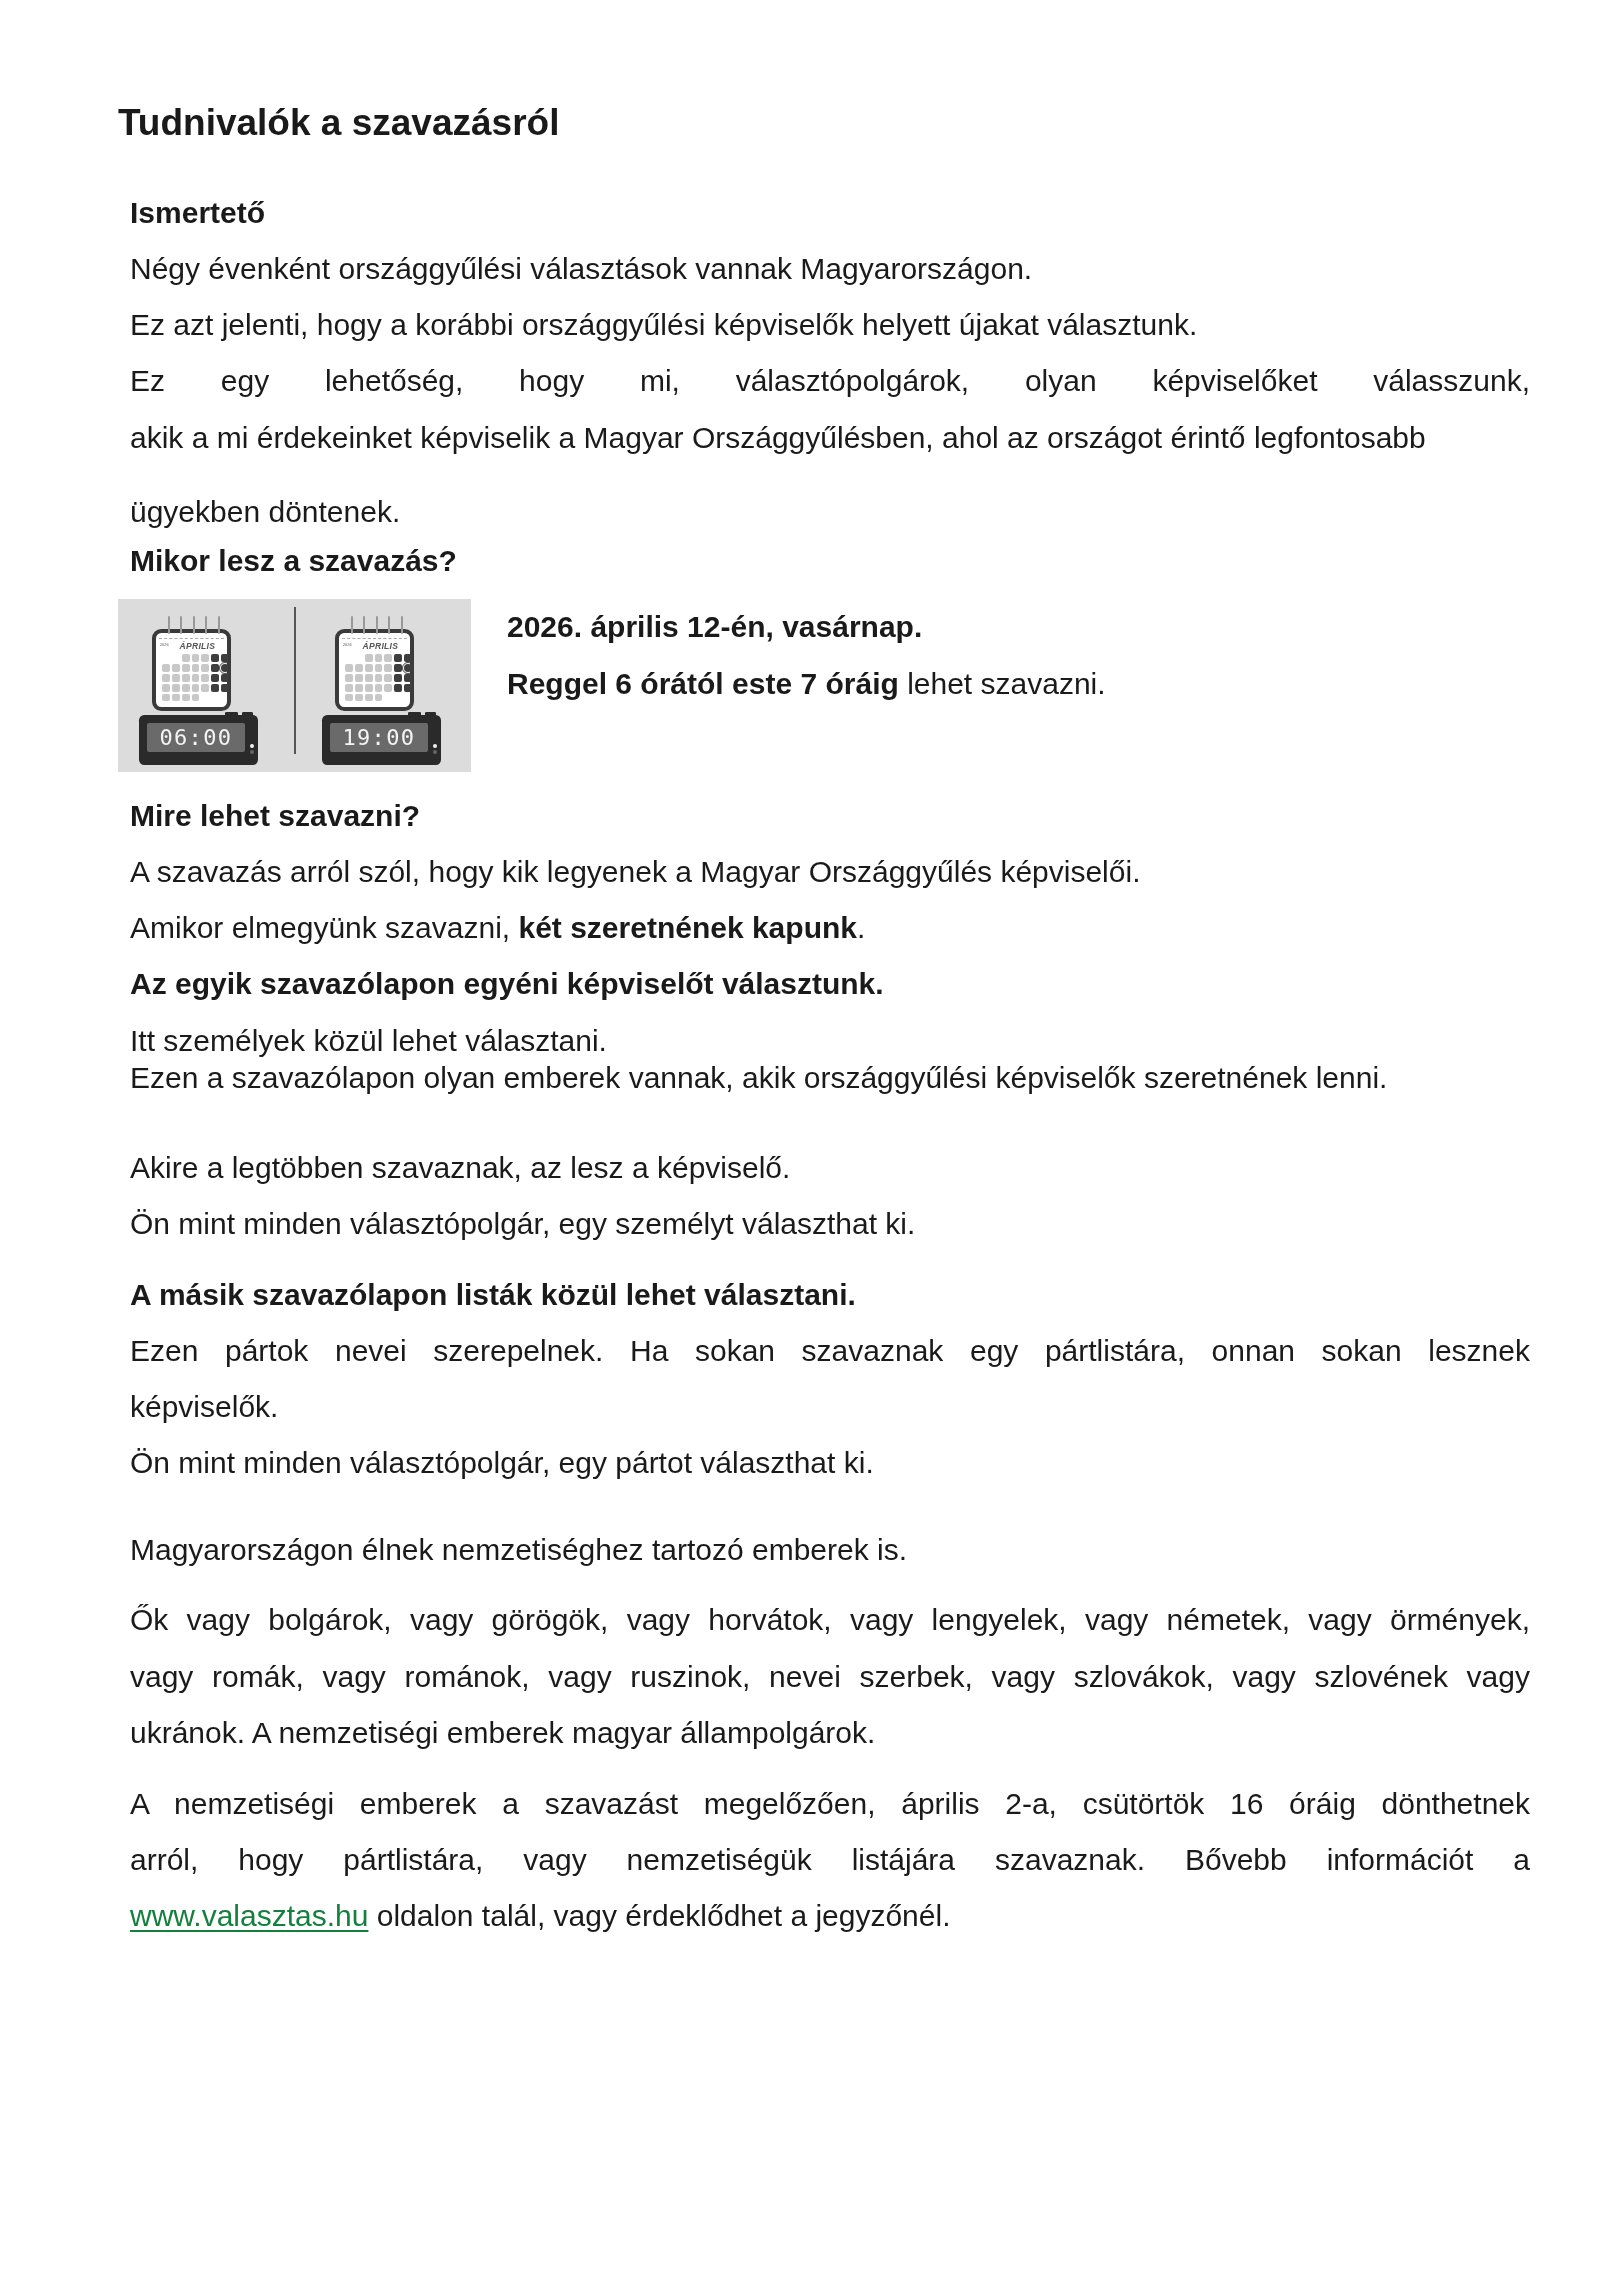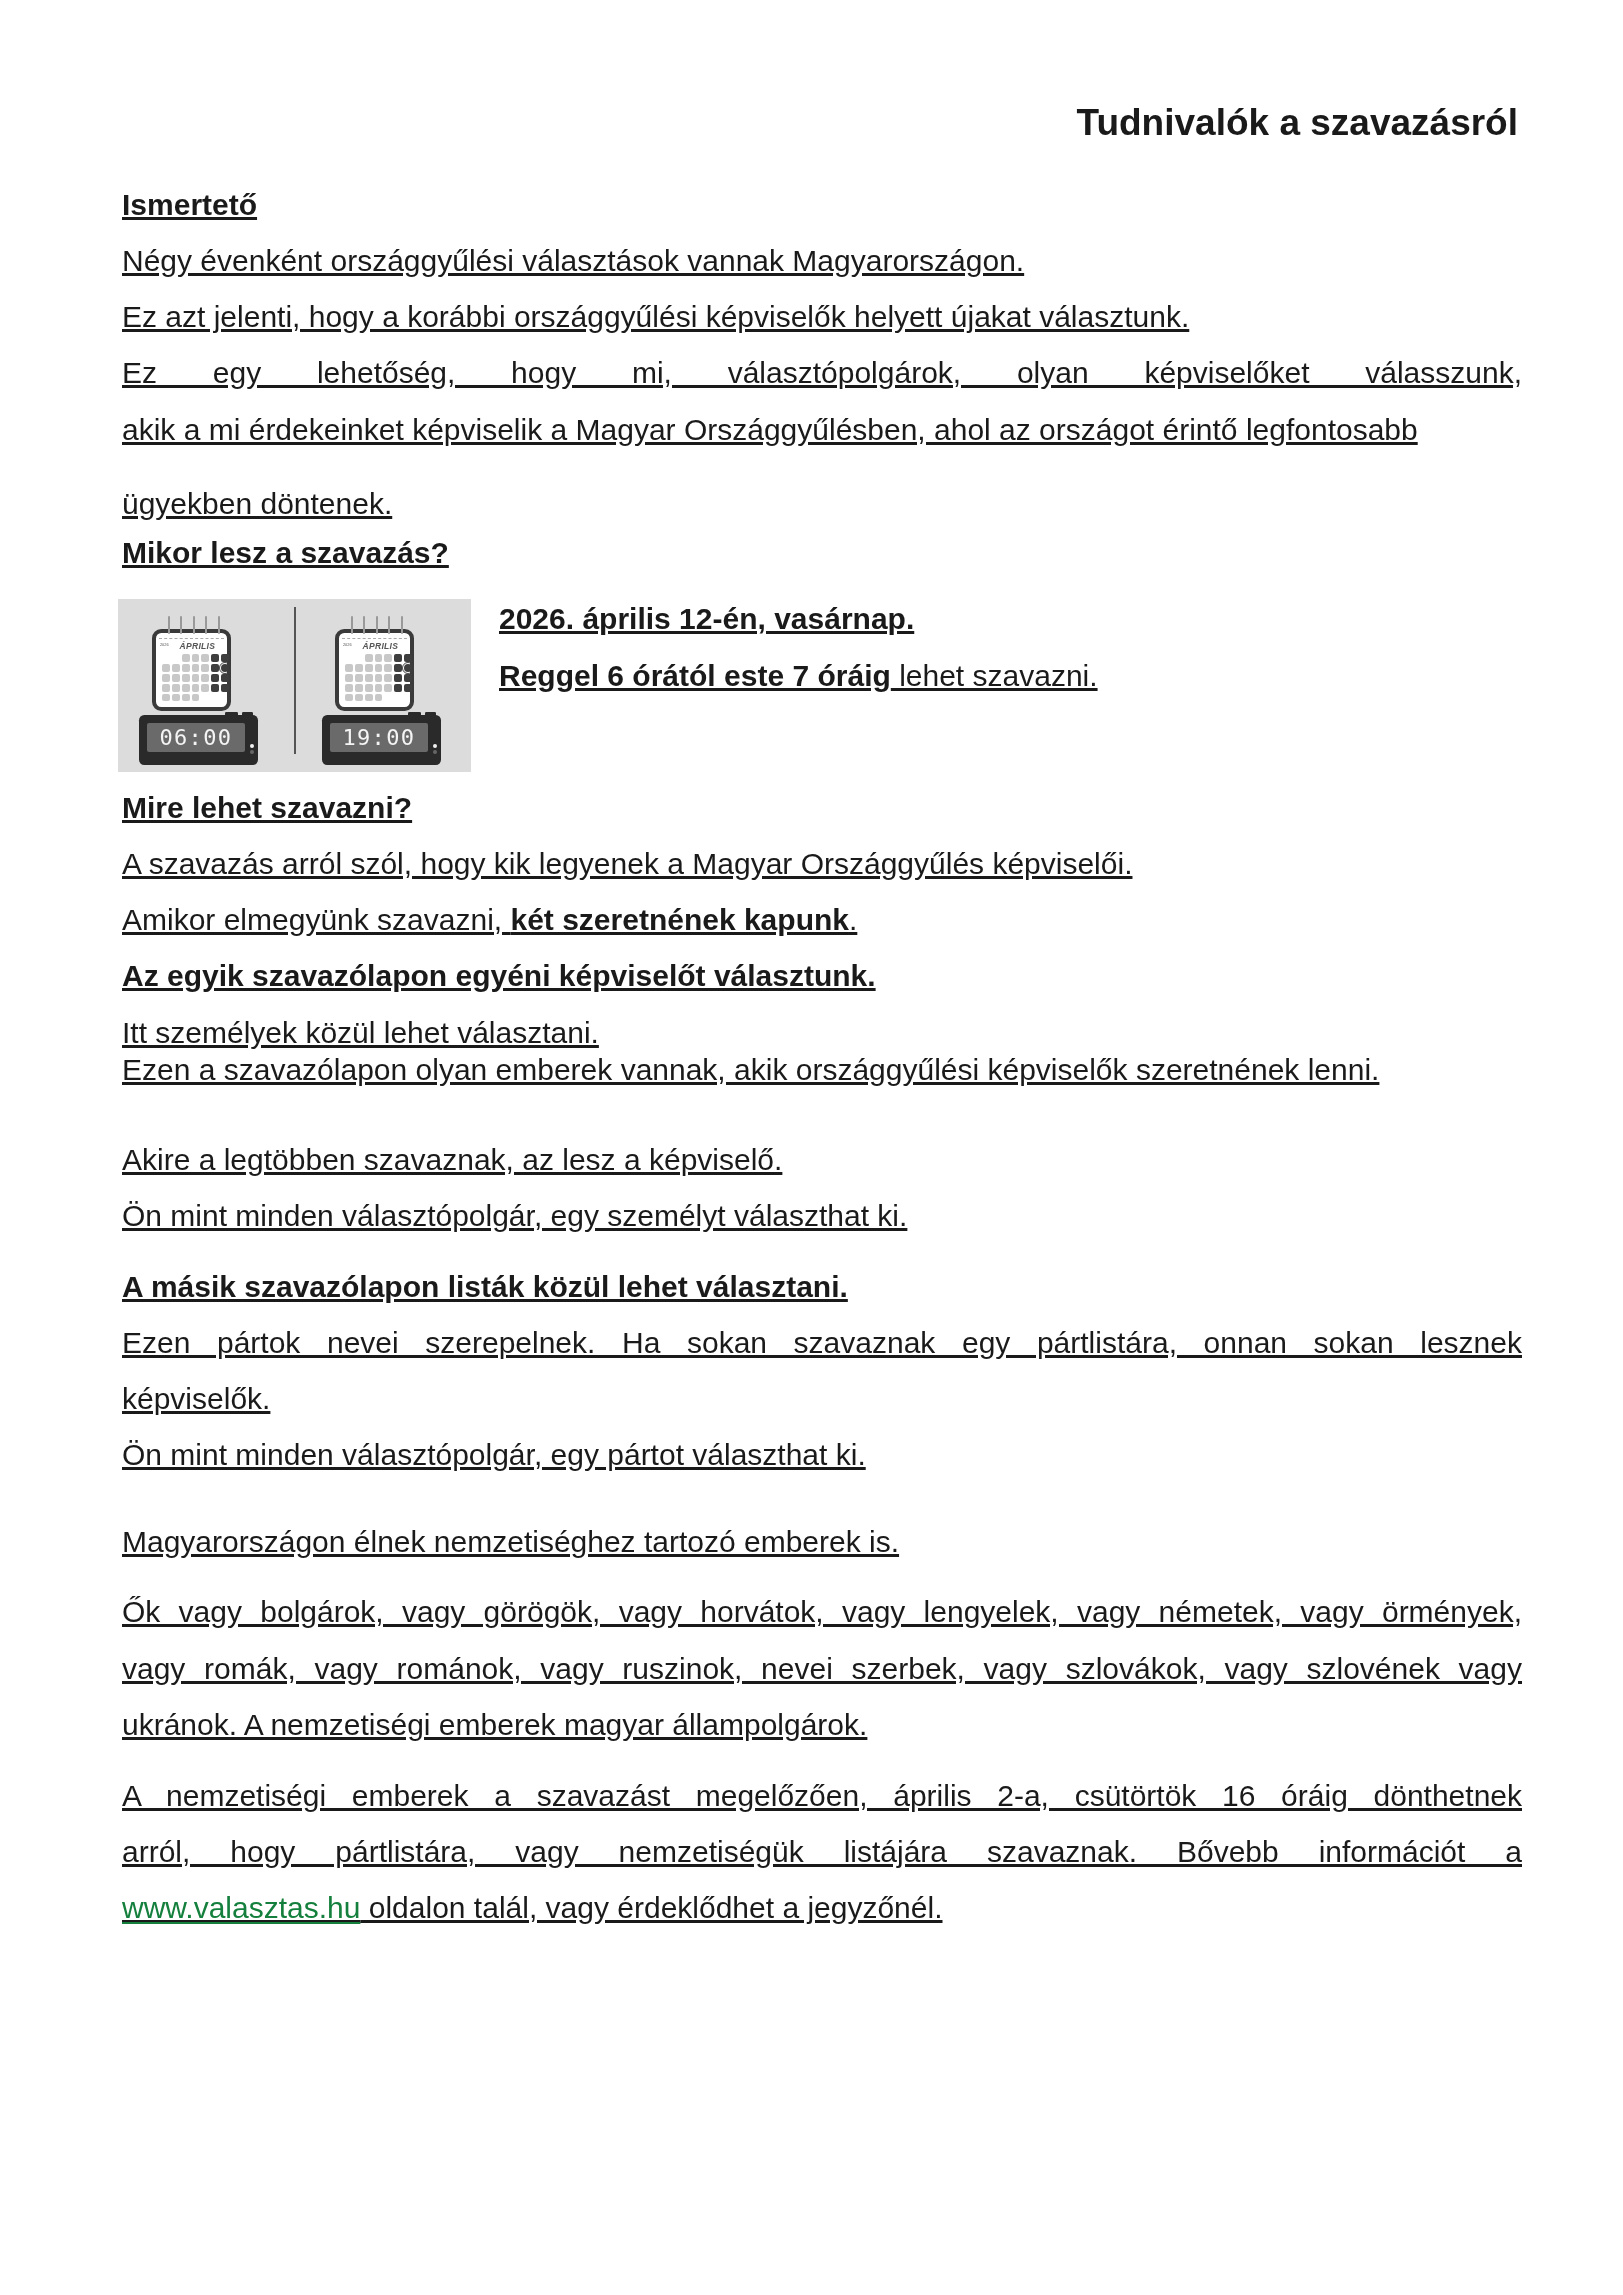--- a/index.html
+++ b/index.html
@@ -2,26 +2,26 @@
 <html style="font-size:10.5px"><head>
 <meta charset="utf-8">
 <style>
   html, body { margin: 0; padding: 0; background: #ffffff; }
   body {
     width: 1623px; height: 2295px; position: relative; overflow: hidden;
     font-family: "Liberation Sans", sans-serif; color: #1a1a1a;
   }
   .page { position: absolute; left: 118px; top: 0; width: 1400px; }
   .title {
-    position: absolute; left: 0; width: 1400px; top: 97px; text-align: right;
+    position: absolute; left: 0; width: 1400px; top: 97px; text-align: left;
     font-size: 37px; font-weight: bold; line-height: 52px; margin: 0;
   }
   .line {
     position: absolute; left: 0; width: 1400px; font-size: 30px; line-height: 39px;
-    white-space: nowrap; margin: 4px; text-decoration: underline;
+    white-space: nowrap; margin: 12px;
   }
   .line.justify { text-align: justify; text-align-last: justify; white-space: normal; }
   .bold { font-weight: bold; }
   .heading { font-weight: bold; font-size: 30px; }
   a.link { color: #15803d; text-decoration: underline; text-underline-offset: 3.9px; text-decoration-thickness: 2px; }
 
   .illustration {
     position: absolute; left: 0; top: 599px; width: 353px; height: 173px;
     background: #dcdcdc;
   }

